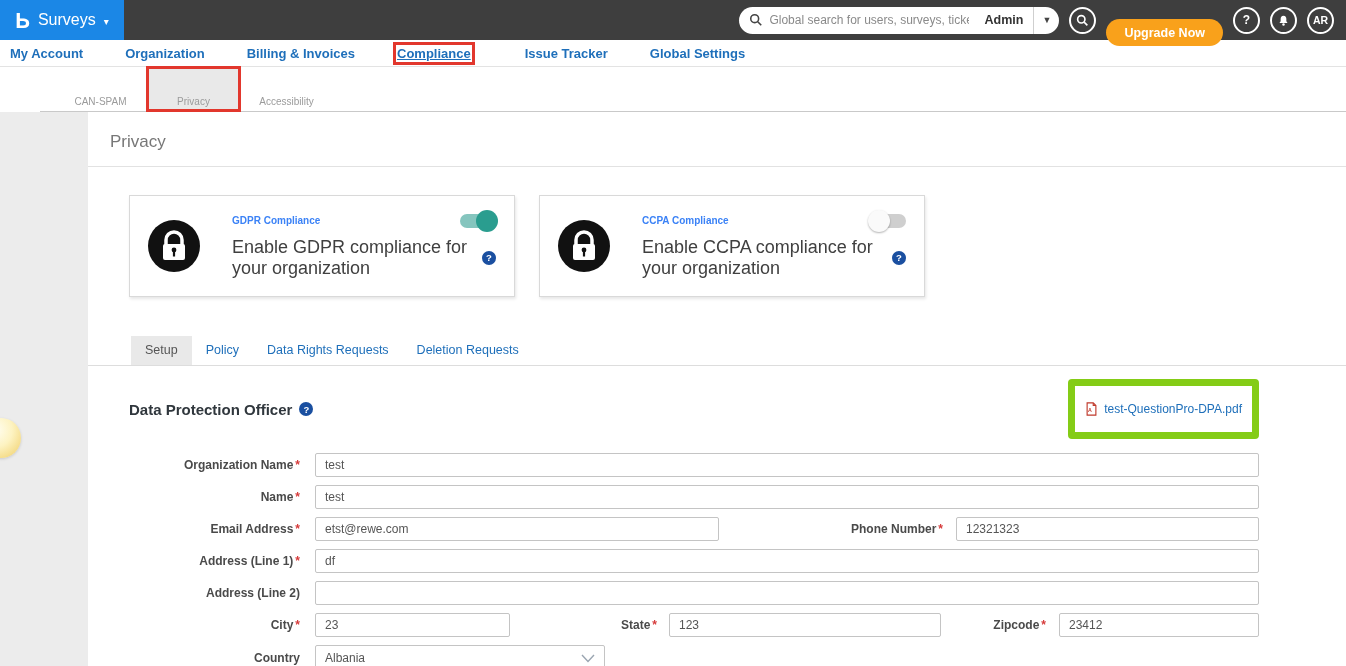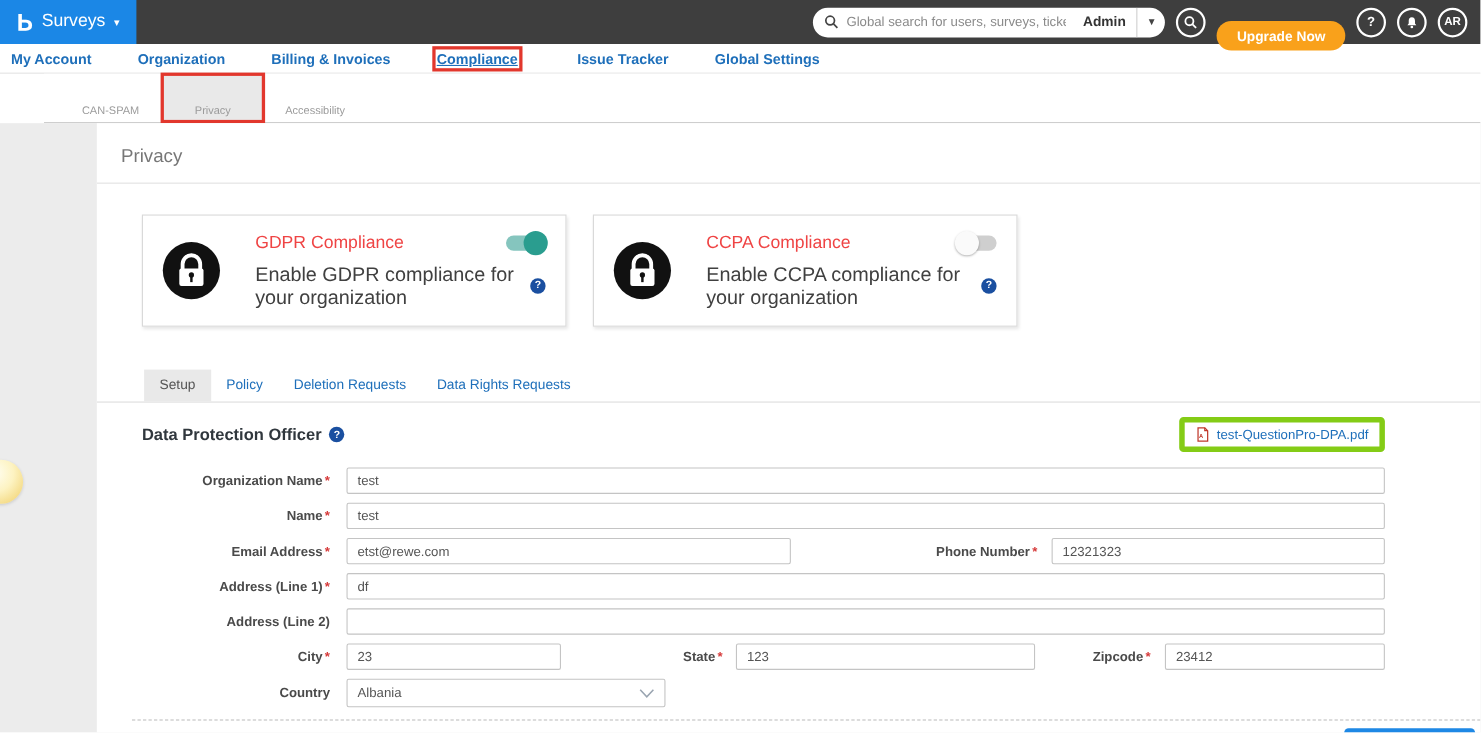--- a/index.html
+++ b/index.html
@@ -55,21 +55,21 @@
   .page-title { font-size:17px; color:#777; padding:20px 0 14px 22px; font-weight:normal; }
   .title-rule { border-bottom:1px solid #e2e2e2; }
 
   
   .cards-row { display:flex; gap:24px; margin:28px 0 0 41px; }
   .comp-card { width:386px; height:102px; background:#fff; border:1px solid #d9d9d9;
     box-shadow:1px 2px 3px rgba(0,0,0,.10); display:flex; align-items:center; padding:0 18px 0 16px; }
   .lock-circle { width:56px; height:56px; flex:0 0 auto; }
   .card-body { flex:1; margin-left:30px; }
   .card-top { display:flex; align-items:center; }
-  .card-title { font-size:16px; font-weight:normal; color:#ef4444; }
+  .card-title { font-size:10px; font-weight:bold; color:#3b82f6; }
   .card-desc-row { display:flex; align-items:center; margin-top:9px; }
   .card-desc { font-size:18px; color:#404040; }
   .help-circle { width:14px; height:14px; border-radius:50%; background:#1a4fa0; color:#fff;
     font-size:9.5px; font-weight:bold; display:flex; align-items:center; justify-content:center;
     cursor:pointer; flex:0 0 auto; }
   .toggle { margin-left:auto; width:36px; height:14px; border-radius:7px; position:relative;
     cursor:pointer; flex:0 0 auto; }
   .toggle .knob { position:absolute; top:-4px; width:22px; height:22px; border-radius:50%; }
   .toggle.on { background:#85c5be; }
   .toggle.on .knob { right:-2px; background:#2a9d8f; }
@@ -77,21 +77,21 @@
   .toggle.off .knob { left:-2px; background:#fafafa; box-shadow:0 1px 2px rgba(0,0,0,.3); }
 
   
   .tabs { margin-top:39px; border-bottom:1px solid #ddd; display:flex; padding-left:43px; }
   .tab { font-size:12.5px; color:#1e6fba; padding:7px 14px 8px; cursor:pointer; white-space:nowrap; }
   .tab.active { background:#e9e9e9; color:#555; }
 
   
   .section-row { display:flex; align-items:center; margin:13px 87px 0 41px; }
   .section-title { font-size:15px; font-weight:bold; color:#30373d; display:flex; align-items:center; gap:7px; }
-  .pdf-chip { margin-left:auto; border:5px solid #84cc16; border-radius:4px; padding:4px 10px;
+  .pdf-chip { margin-left:auto; border:7px solid #84cc16; border-radius:4px; padding:16px 10px;
     display:flex; align-items:flex-start; gap:6px; cursor:pointer; background:#fff; }
   .pdf-chip span { font-size:12px; color:#1e6fba; }
 
   
   .form { margin:14px 87px 0 41px; }
   .frow { display:flex; align-items:center; margin-bottom:8px; }
   .flabel { width:171px; text-align:right; font-size:12px; font-weight:bold; color:#4a4a4a;
     flex:0 0 auto; white-space:nowrap; }
   .req { color:#d63a3a; margin-left:2px; }
   .finput { height:24px; border:1px solid #c4c4c4; border-radius:2px; font-size:12px; color:#555;
@@ -235,22 +235,22 @@
             <span class="card-desc">Enable CCPA compliance for your organization</span>
             <span class="help-circle" style="margin-left:14px;">?</span>
           </div>
         </div>
       </div>
     </div>
 
     <div class="tabs">
       <span class="tab active">Setup</span>
       <span class="tab">Policy</span>
+      <span class="tab">Data Rights Requests</span>
       <span class="tab">Deletion Requests</span>
-      <span class="tab">Data Rights Requests</span>
     </div>
 
     <div class="section-row">
       <div class="section-title">
         <span>Data Protection Officer</span>
         <span class="help-circle">?</span>
       </div>
       <div class="pdf-chip">
         <svg width="13" height="14" viewBox="0 0 14 16">
           <path d="M2 1 h7 l3 3 v11 h-10 z" fill="none" stroke="#c0392b" stroke-width="1.3"></path>

